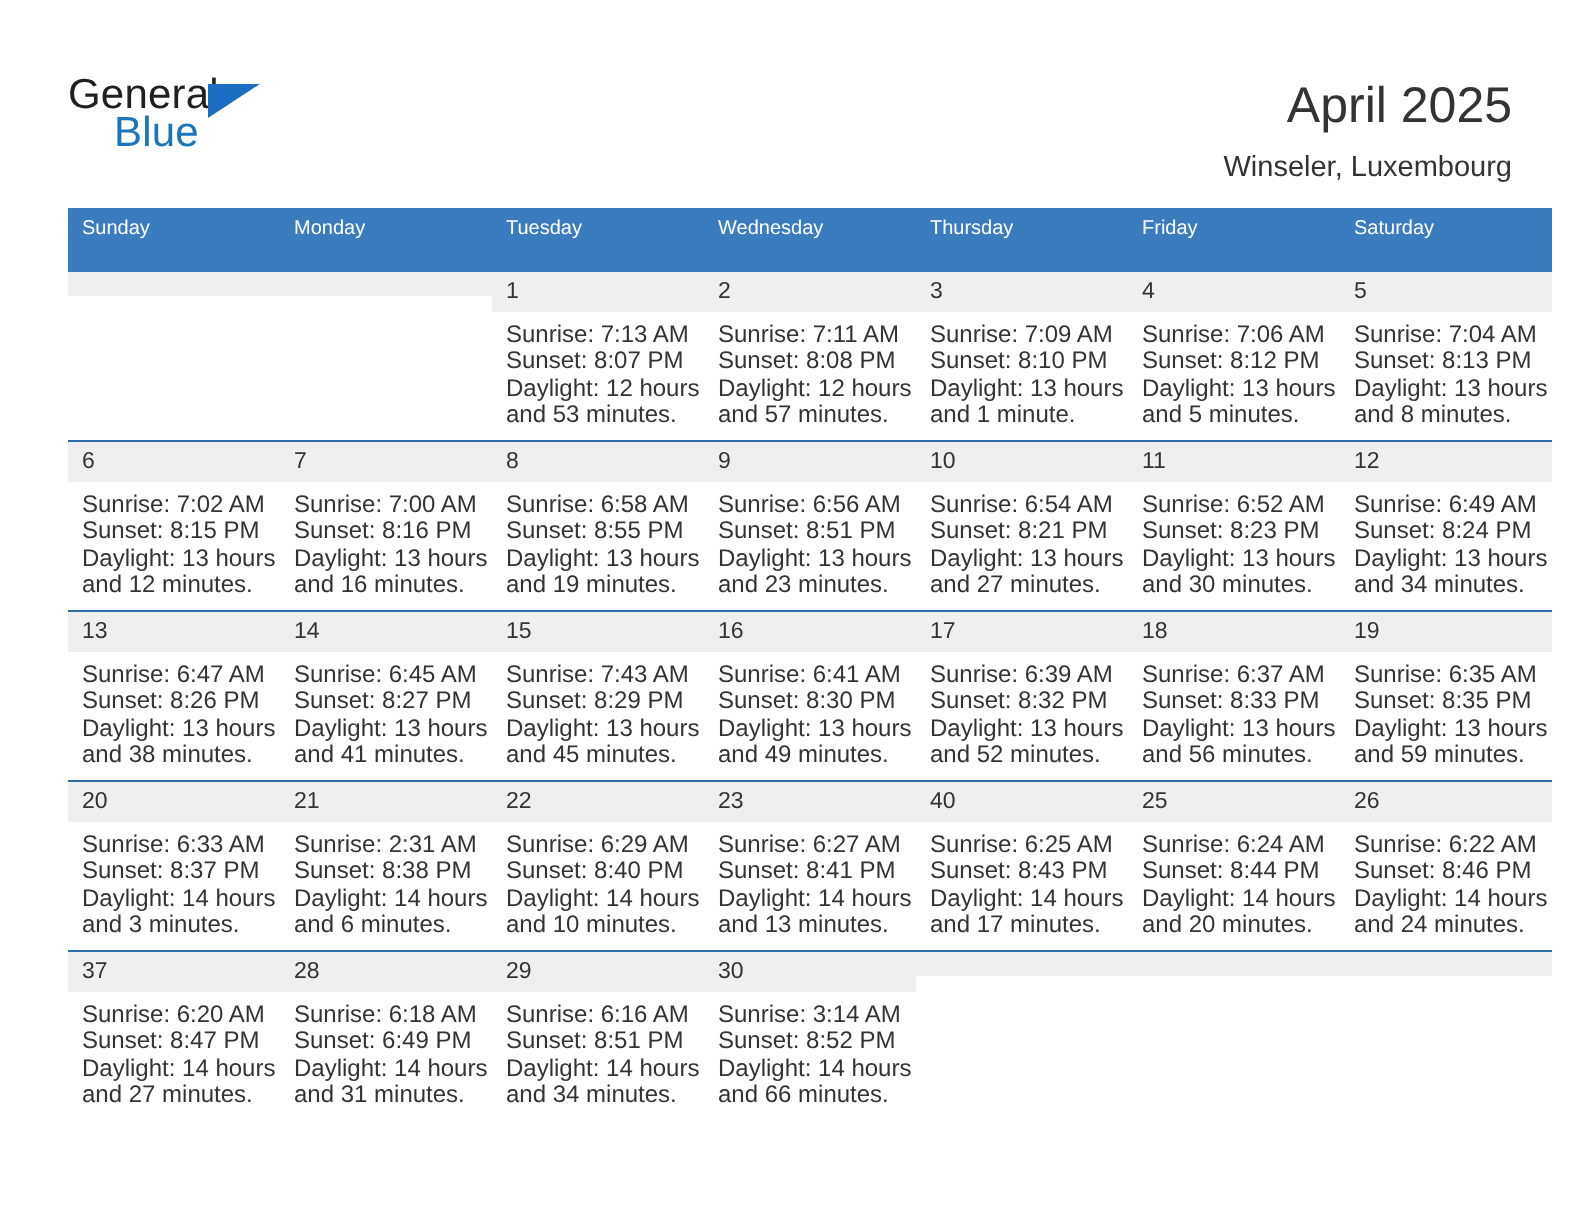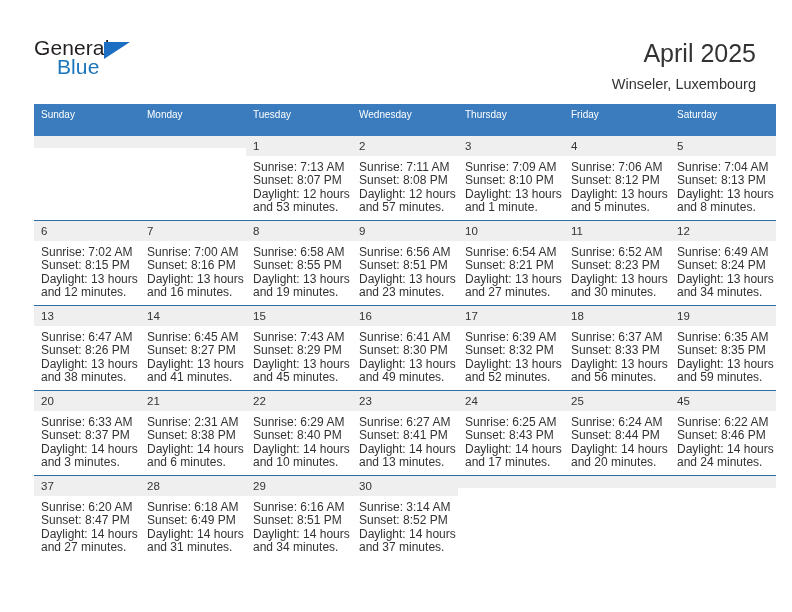--- a/index.html
+++ b/index.html
@@ -394,39 +394,39 @@
           <td>
             <div class="daynum">23</div>
             <div class="details">
               <div>Sunrise: 6:27 AM</div>
               <div>Sunset: 8:41 PM</div>
               <div>Daylight: 14 hours</div>
               <div>and 13 minutes.</div>
             </div>
           </td>
           <td>
-            <div class="daynum">24</div>
+            <div class="daynum">40</div>
             <div class="details">
               <div>Sunrise: 6:25 AM</div>
               <div>Sunset: 8:43 PM</div>
               <div>Daylight: 14 hours</div>
               <div>and 17 minutes.</div>
             </div>
           </td>
           <td>
             <div class="daynum">25</div>
             <div class="details">
               <div>Sunrise: 6:24 AM</div>
               <div>Sunset: 8:44 PM</div>
               <div>Daylight: 14 hours</div>
               <div>and 20 minutes.</div>
             </div>
           </td>
           <td>
-            <div class="daynum">45</div>
+            <div class="daynum">26</div>
             <div class="details">
               <div>Sunrise: 6:22 AM</div>
               <div>Sunset: 8:46 PM</div>
               <div>Daylight: 14 hours</div>
               <div>and 24 minutes.</div>
             </div>
           </td>
         </tr>
         <tr>
           <td>
@@ -455,21 +455,21 @@
               <div>Daylight: 14 hours</div>
               <div>and 34 minutes.</div>
             </div>
           </td>
           <td>
             <div class="daynum">30</div>
             <div class="details">
               <div>Sunrise: 3:14 AM</div>
               <div>Sunset: 8:52 PM</div>
               <div>Daylight: 14 hours</div>
-              <div>and 37 minutes.</div>
+              <div>and 66 minutes.</div>
             </div>
           </td>
           <td>
             <div class="daynum empty"></div>
           </td>
           <td>
             <div class="daynum empty"></div>
           </td>
           <td>
             <div class="daynum empty"></div>

